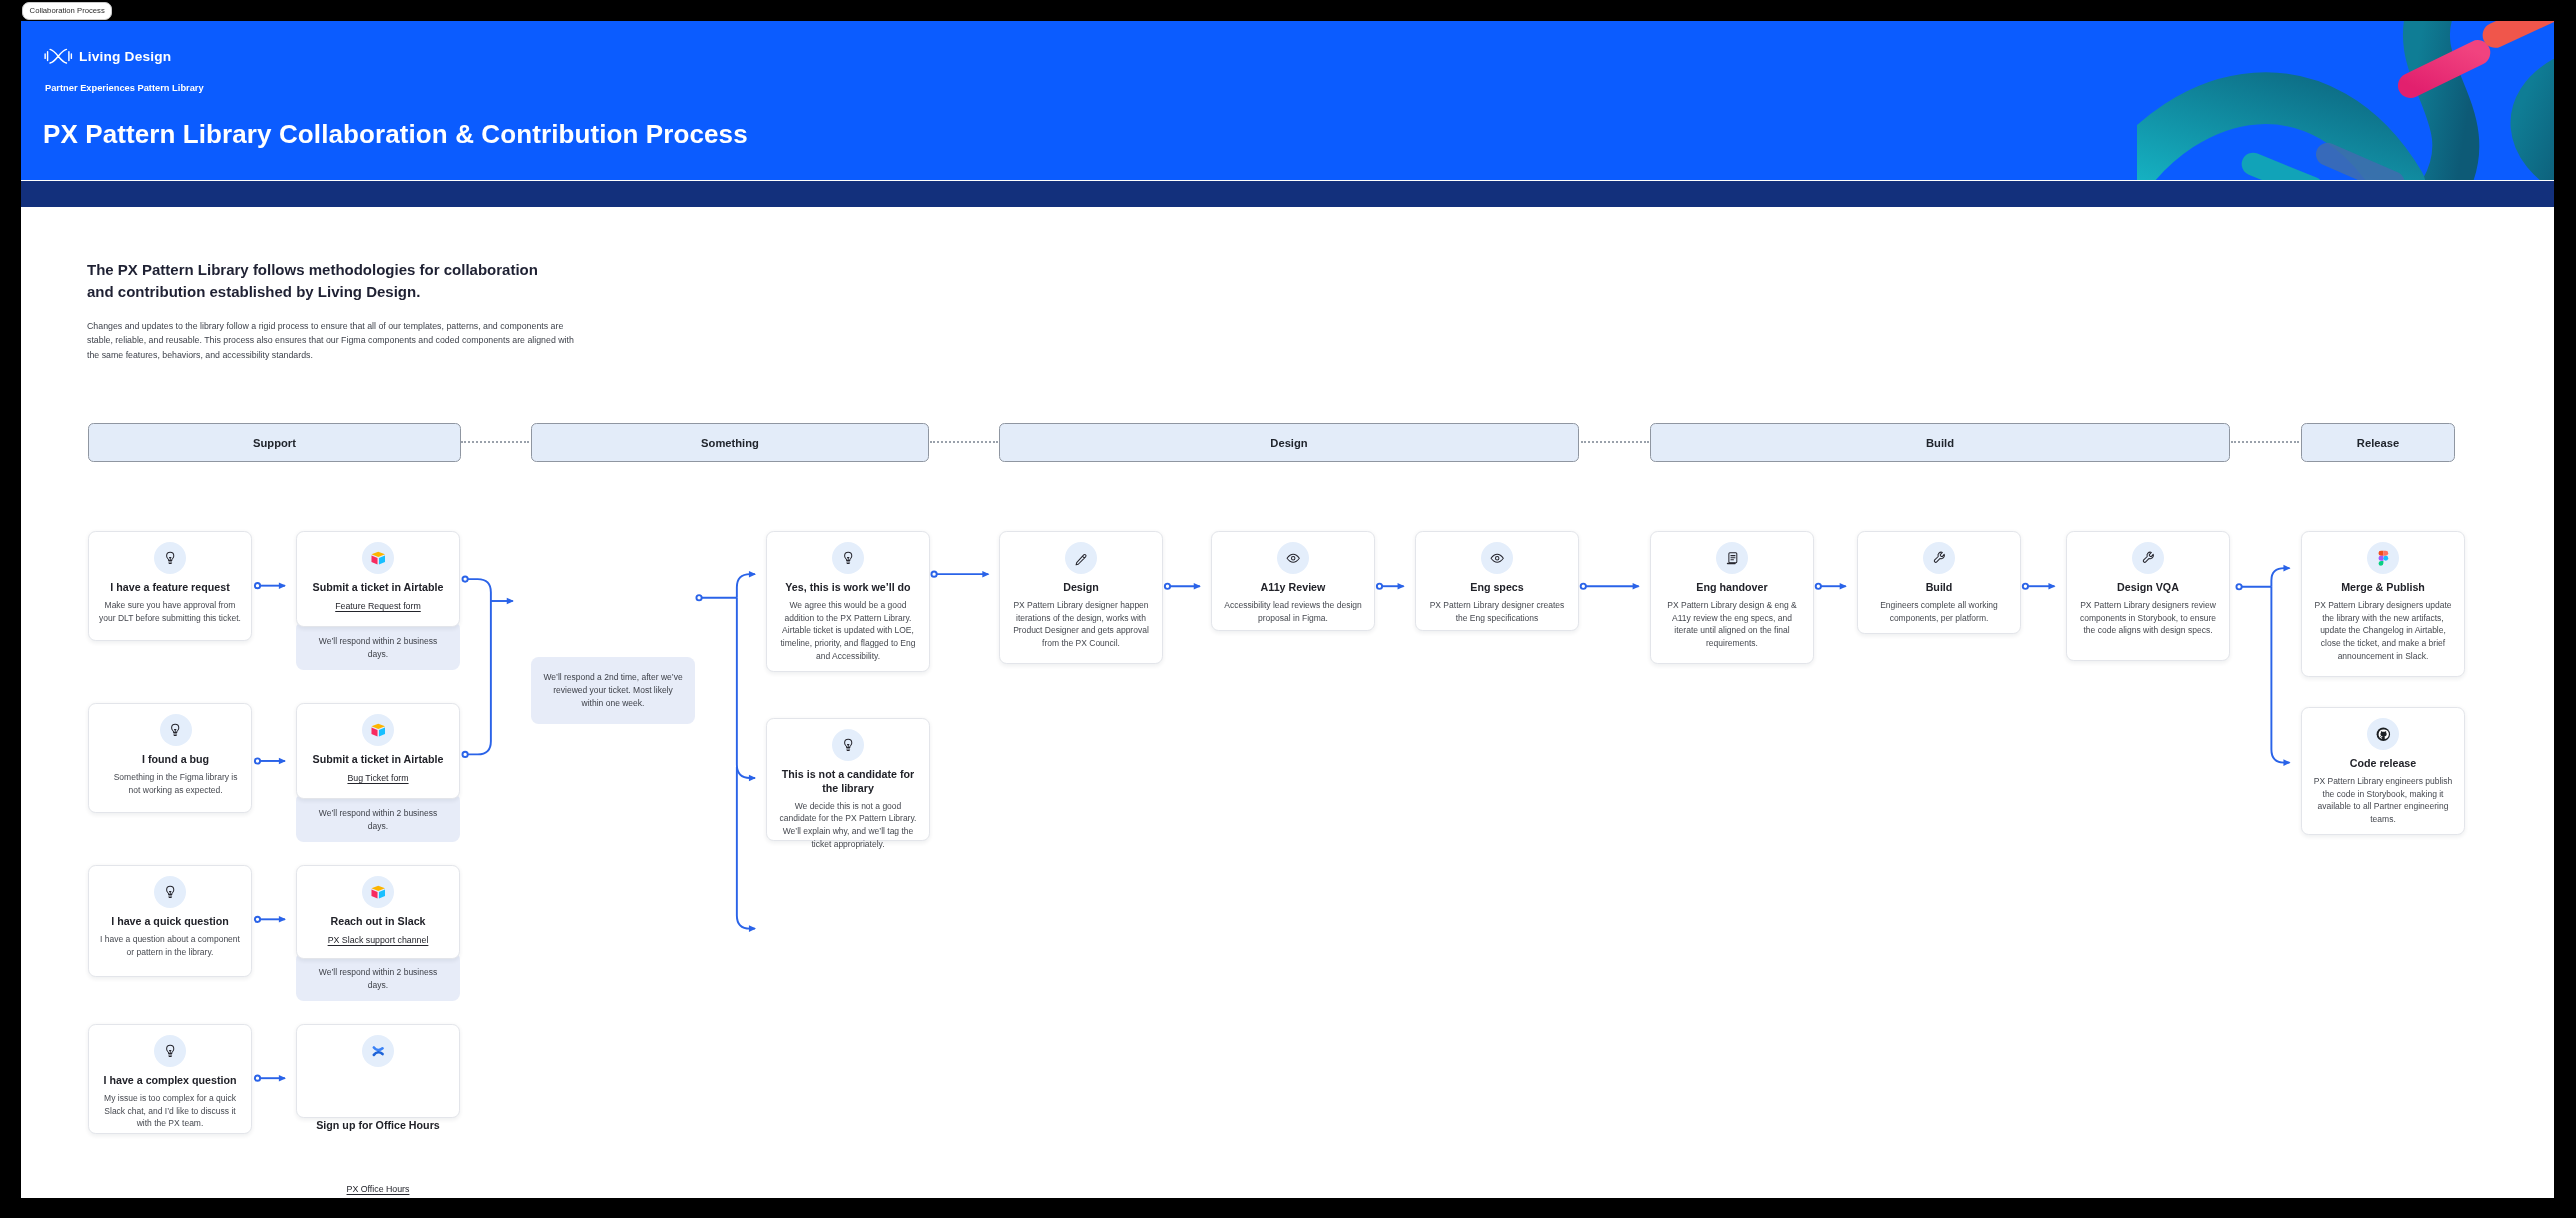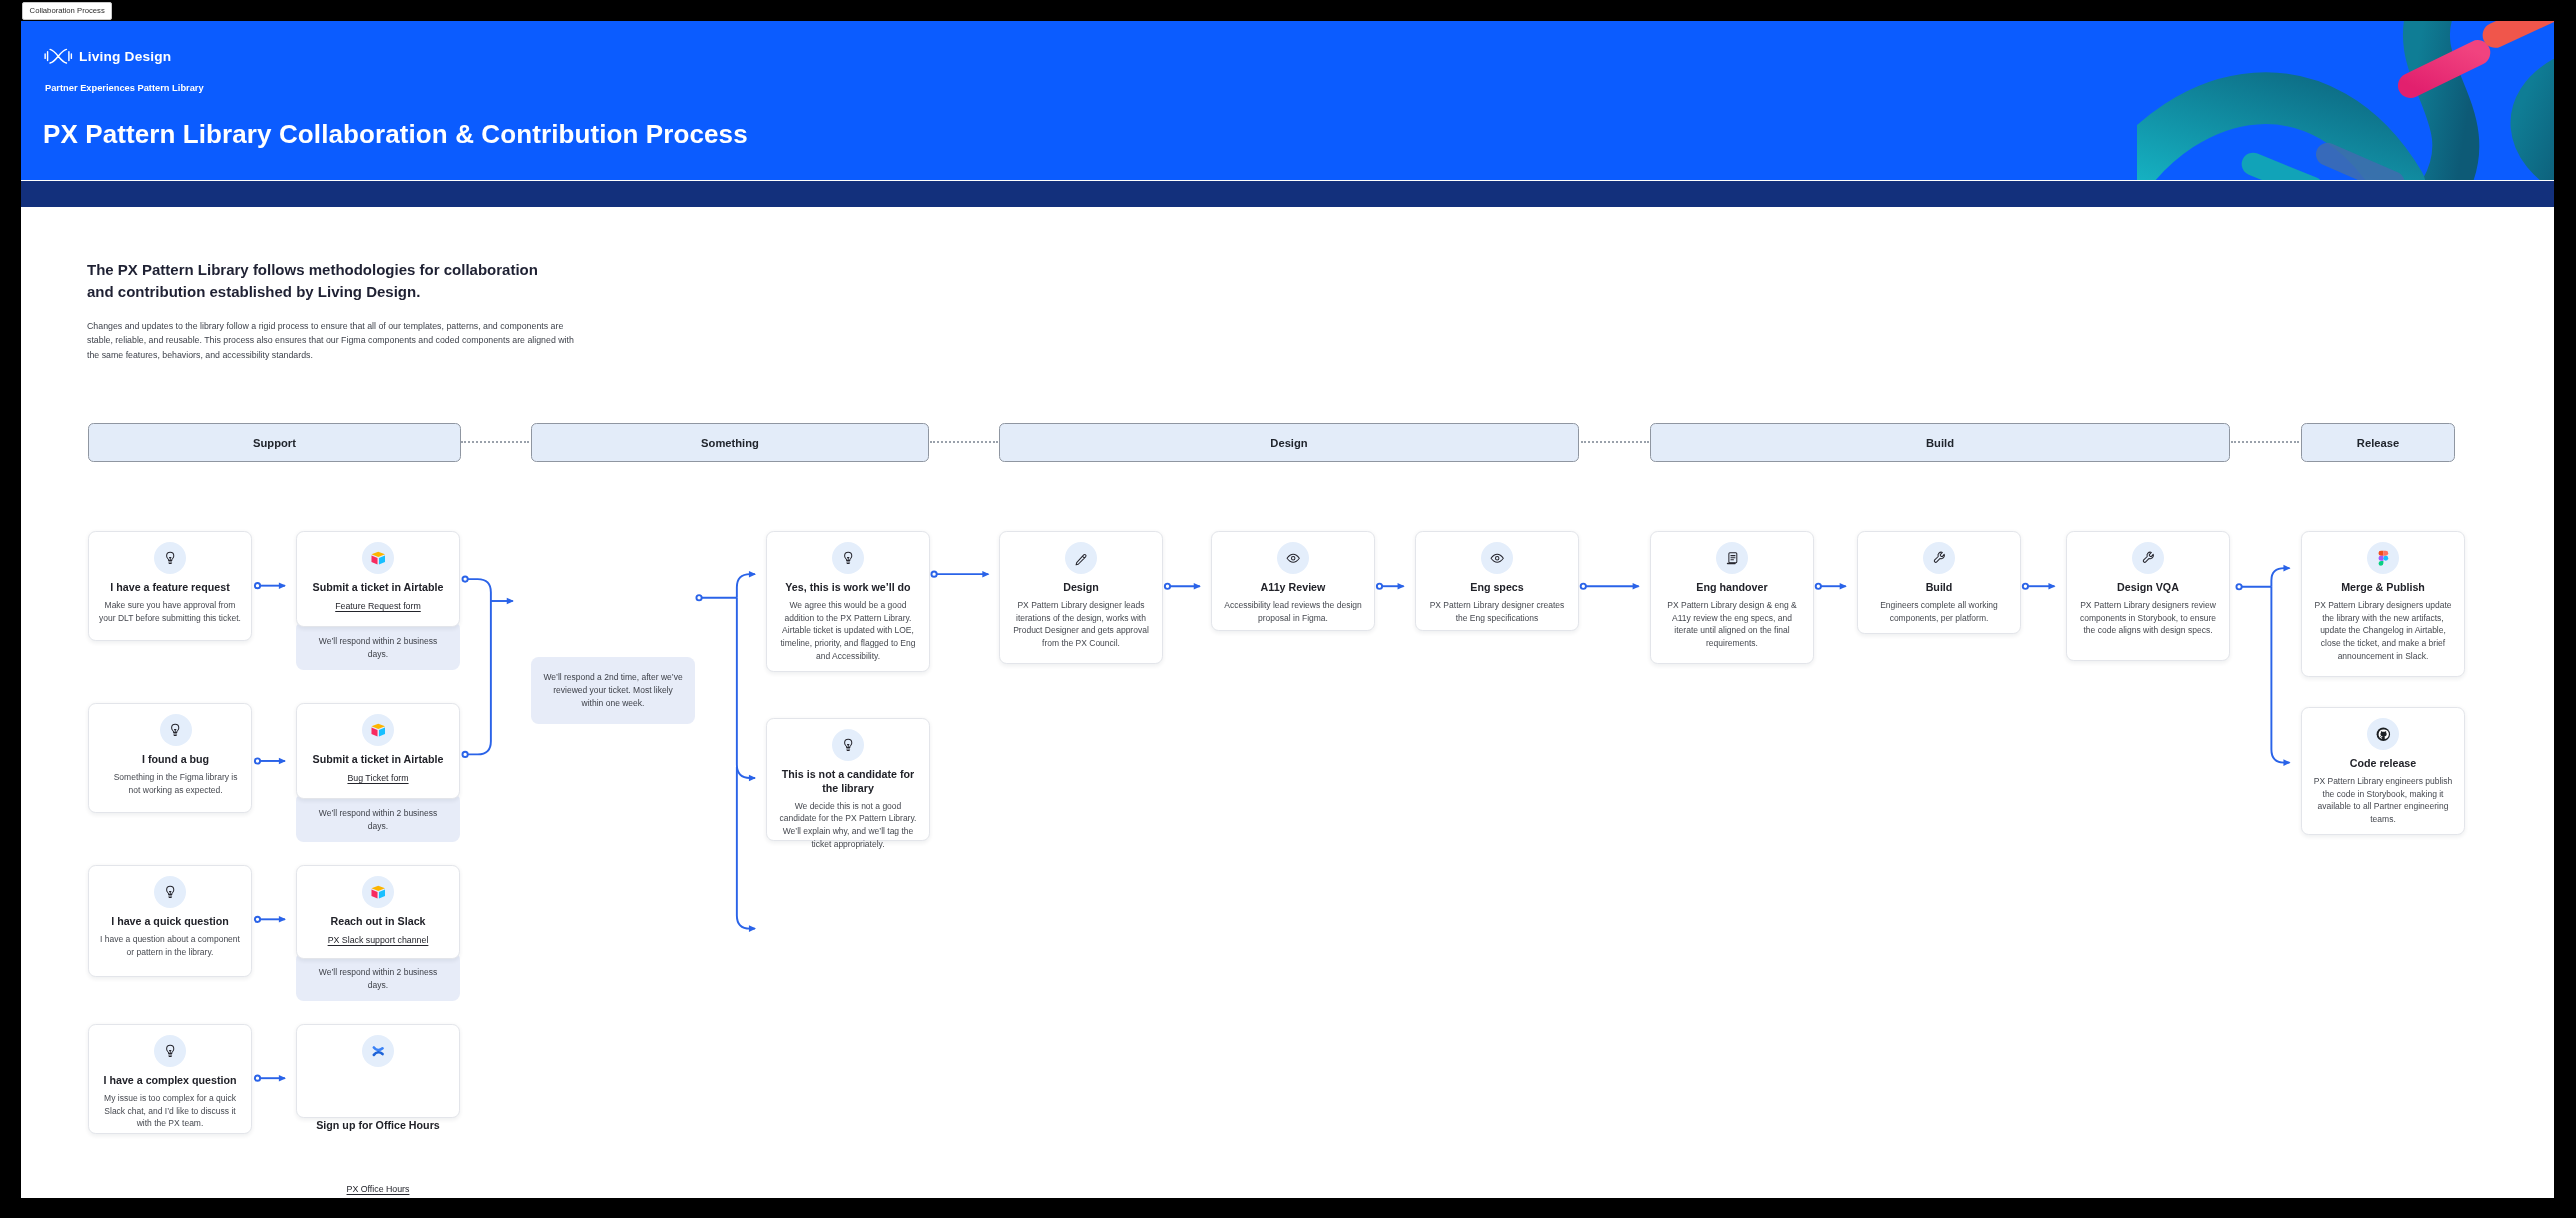--- a/index.html
+++ b/index.html
@@ -1,20 +1,20 @@
 <!DOCTYPE html>
 <html style="font-size:8.8px"><head>
 <meta charset="utf-8">
 <style>
   html,body{margin:0;padding:0;background:#000;}
   #canvas{position:relative;width:2576px;height:1219px;background:#000;overflow:hidden;
           font-family:"Liberation Sans", sans-serif;}
   
   .tab{position:absolute;left:22px;top:1.6px;height:16.4px;background:#fff;border:0.5px solid #c9c9c9;
-       border-radius:2px;display:flex;align-items:center;padding:0 6.6px;font-size:7.7px;color:#2b2b2b;z-index:9;}
+       border-radius:7px;display:flex;align-items:center;padding:0 6.6px;font-size:7.7px;color:#2b2b2b;z-index:9;}
   
   .page{position:absolute;left:21px;top:21.4px;width:2533px;height:1177px;background:#fff;}
   .hero{position:absolute;left:21px;top:21.4px;width:2533px;height:159px;background:#0b5cff;overflow:hidden;}
   .hero-strip{position:absolute;left:21px;top:181px;width:2533px;height:26px;background:#13307c;}
   .logo-row{position:absolute;left:44px;top:48px;display:flex;align-items:center;gap:6.6px;z-index:3;}
   .logo-text{color:#fff;font-size:13.7px;font-weight:700;letter-spacing:0.2px;}
   .breadcrumb{position:absolute;left:45px;top:83px;color:#fff;font-size:9.3px;font-weight:700;z-index:3;}
   .hero-title{position:absolute;left:43px;top:119px;color:#fff;font-size:26px;font-weight:700;letter-spacing:0.1px;z-index:3;}
   .dna{position:absolute;left:2137px;top:21.4px;z-index:1;}
   
@@ -296,21 +296,21 @@
     <div class="cb">We decide this is not a good candidate for the PX Pattern Library. We’ll explain why, and we’ll tag the ticket appropriately.</div>
   </div>
 
   <div class="card" style="left:999px;top:531px;width:164px;height:133px;">
     <span class="icn">
         <svg class="ic" viewBox="0 0 30 30" width="16.4" height="16.4">
           <use href="#i-pencil"></use>
         </svg>
       </span>
     <div class="ct">Design</div>
-    <div class="cb">PX Pattern Library designer leads iterations of the design, works with Product Designer and gets approval from the PX Council.</div>
+    <div class="cb">PX Pattern Library designer happen iterations of the design, works with Product Designer and gets approval from the PX Council.</div>
   </div>
   <div class="card" style="left:1211px;top:531px;width:164px;height:100px;">
     <span class="icn">
         <svg class="ic" viewBox="0 0 30 30" width="16.4" height="16.4">
           <use href="#i-eye"></use>
         </svg>
       </span>
     <div class="ct">A11y Review</div>
     <div class="cb">Accessibility lead reviews the design proposal in Figma.</div>
   </div>

